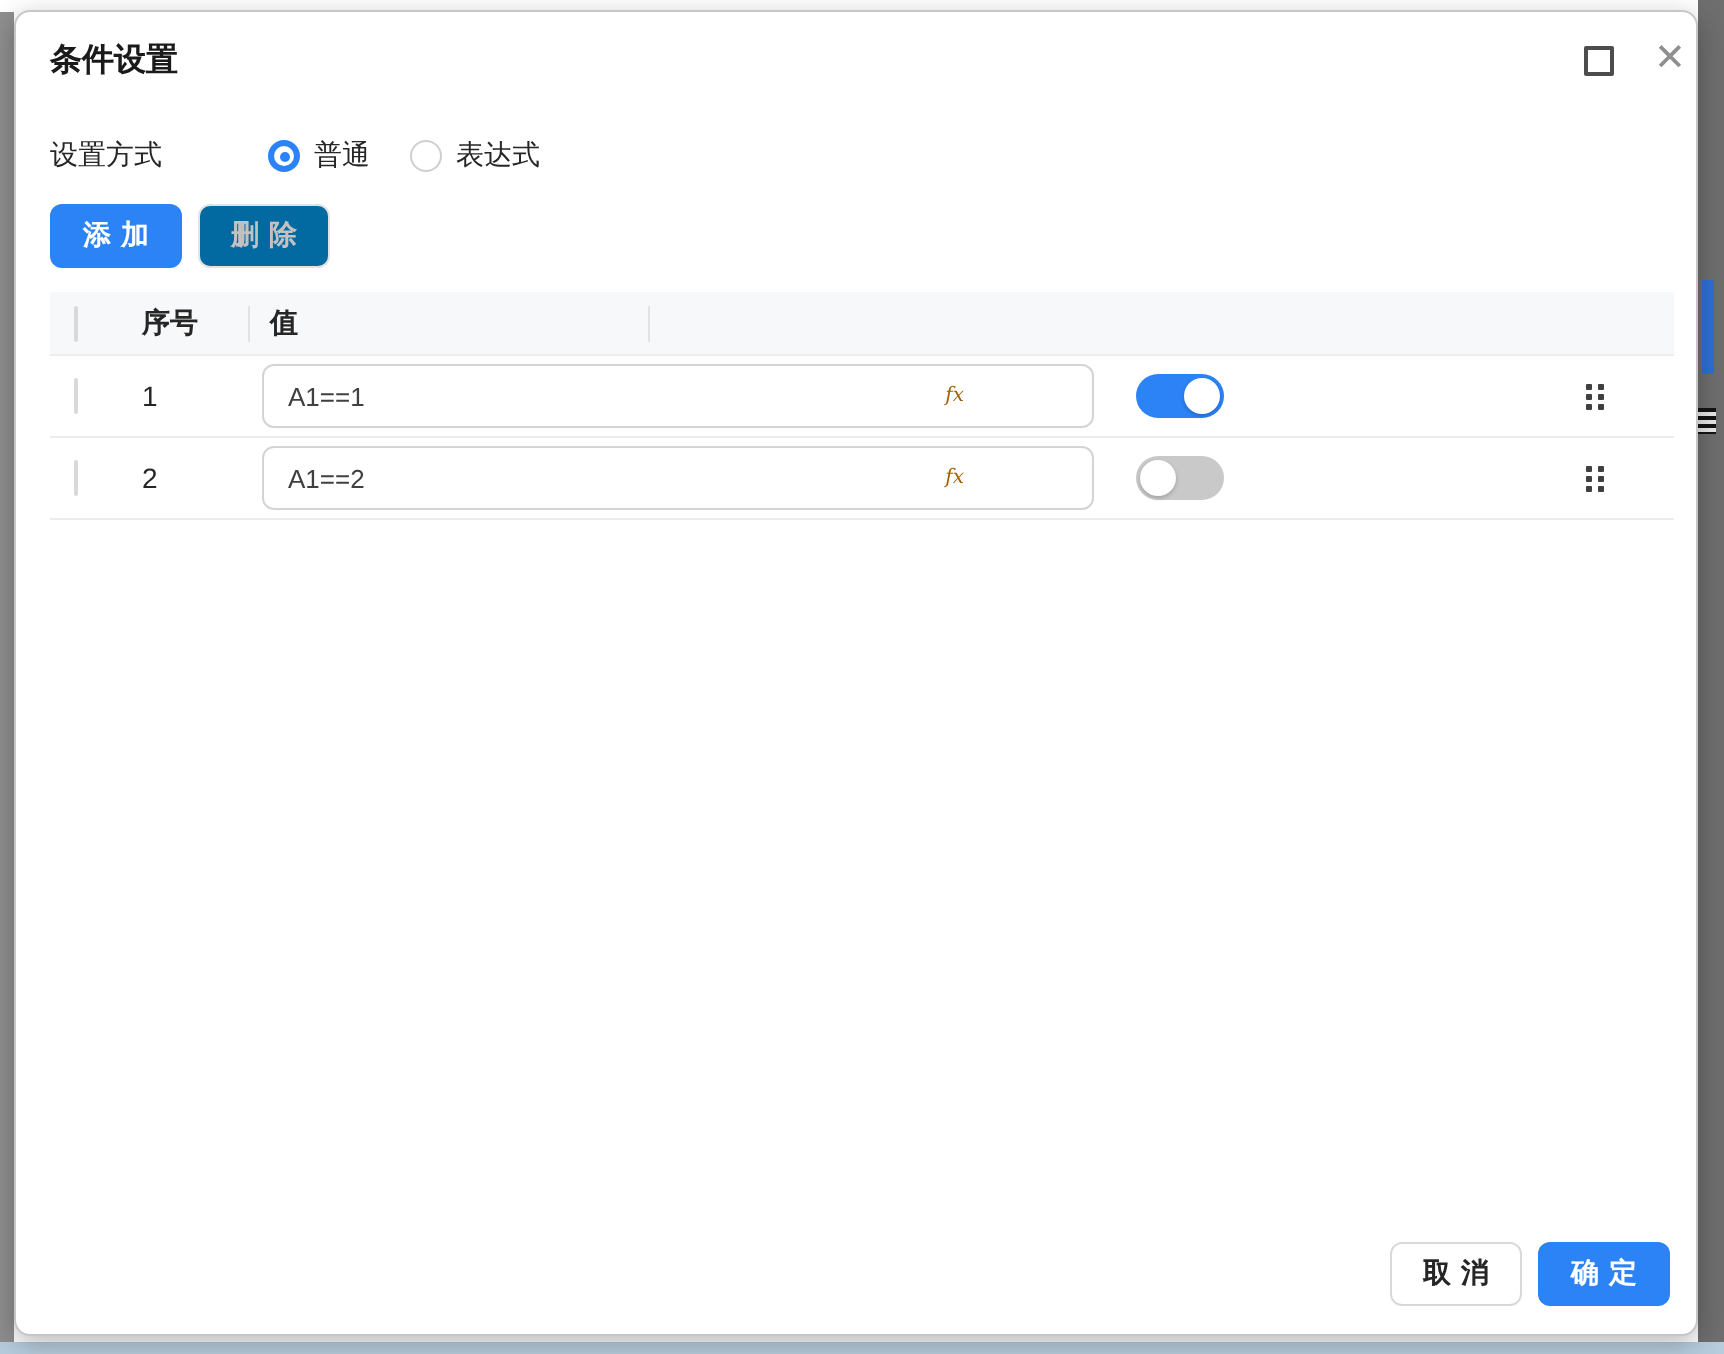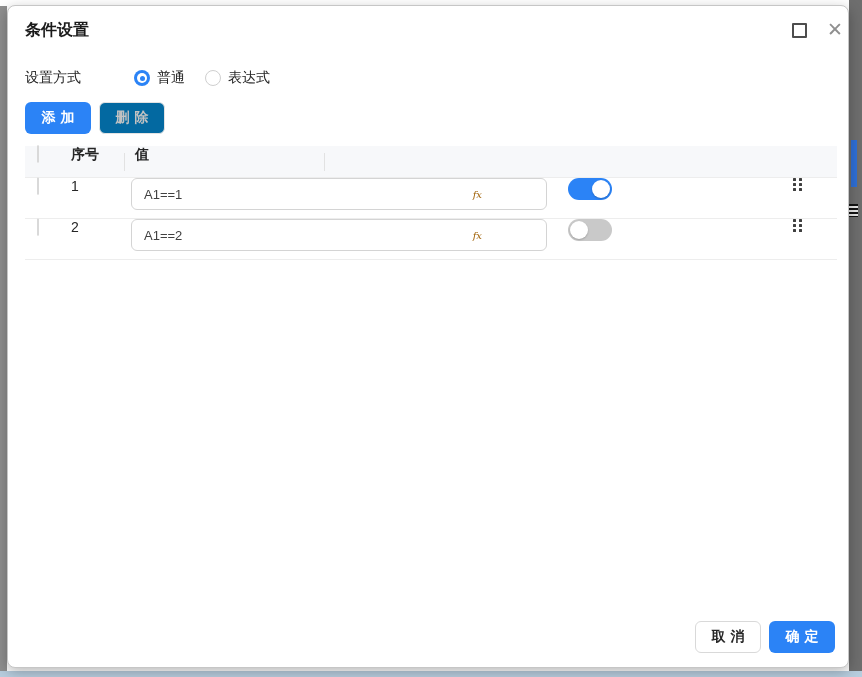--- a/index.html
+++ b/index.html
@@ -41,21 +41,21 @@
   
   .toolbar{position:absolute;left:17px;top:96px;display:flex;gap:8px;}
   .btn{height:32px;min-width:66px;border-radius:6px;font-size:14px;display:flex;align-items:center;
     justify-content:center;cursor:pointer;border:1px solid transparent;}
   .btn .lbl{letter-spacing:5px;margin-right:-5px;font-weight:bold;}
   .btn-add{background:var(--accent);color:#fff;}
   .btn-delete{background:#0369a1;border-color:#e3e3e3;color:var(--delete-disabled-text);cursor:not-allowed;}
 
   
   .table{position:absolute;left:17px;top:140px;width:812px;font-size:14px;color:#262626;}
-  .t-row{display:flex;border-bottom:1px solid #ededed;}
+  .t-row{display:flex;align-items:center;border-bottom:1px solid #ededed;}
   .t-head{height:32px;background:#f7f8fa;font-weight:700;}
   .t-body-row{height:41px;background:#fff;}
   .c-check{width:36px;padding-left:12px;flex:0 0 auto;}
   .c-index{width:64px;padding-left:10px;flex:0 0 auto;position:relative;}
   .c-cond{width:433px;padding-left:12px;flex:0 0 auto;}
   .c-val{width:200px;padding-left:10px;flex:0 0 auto;position:relative;}
   .c-act{width:79px;flex:0 0 auto;display:flex;justify-content:center;}
   .v-sep::after{content:"";position:absolute;right:0;top:50%;transform:translateY(-50%);width:1px;height:18px;background:#e2e2e2;}
   .checkbox{width:16px;height:16px;border:1px solid #d9d9d9;border-radius:4px;background:#fff;cursor:pointer;}
 

